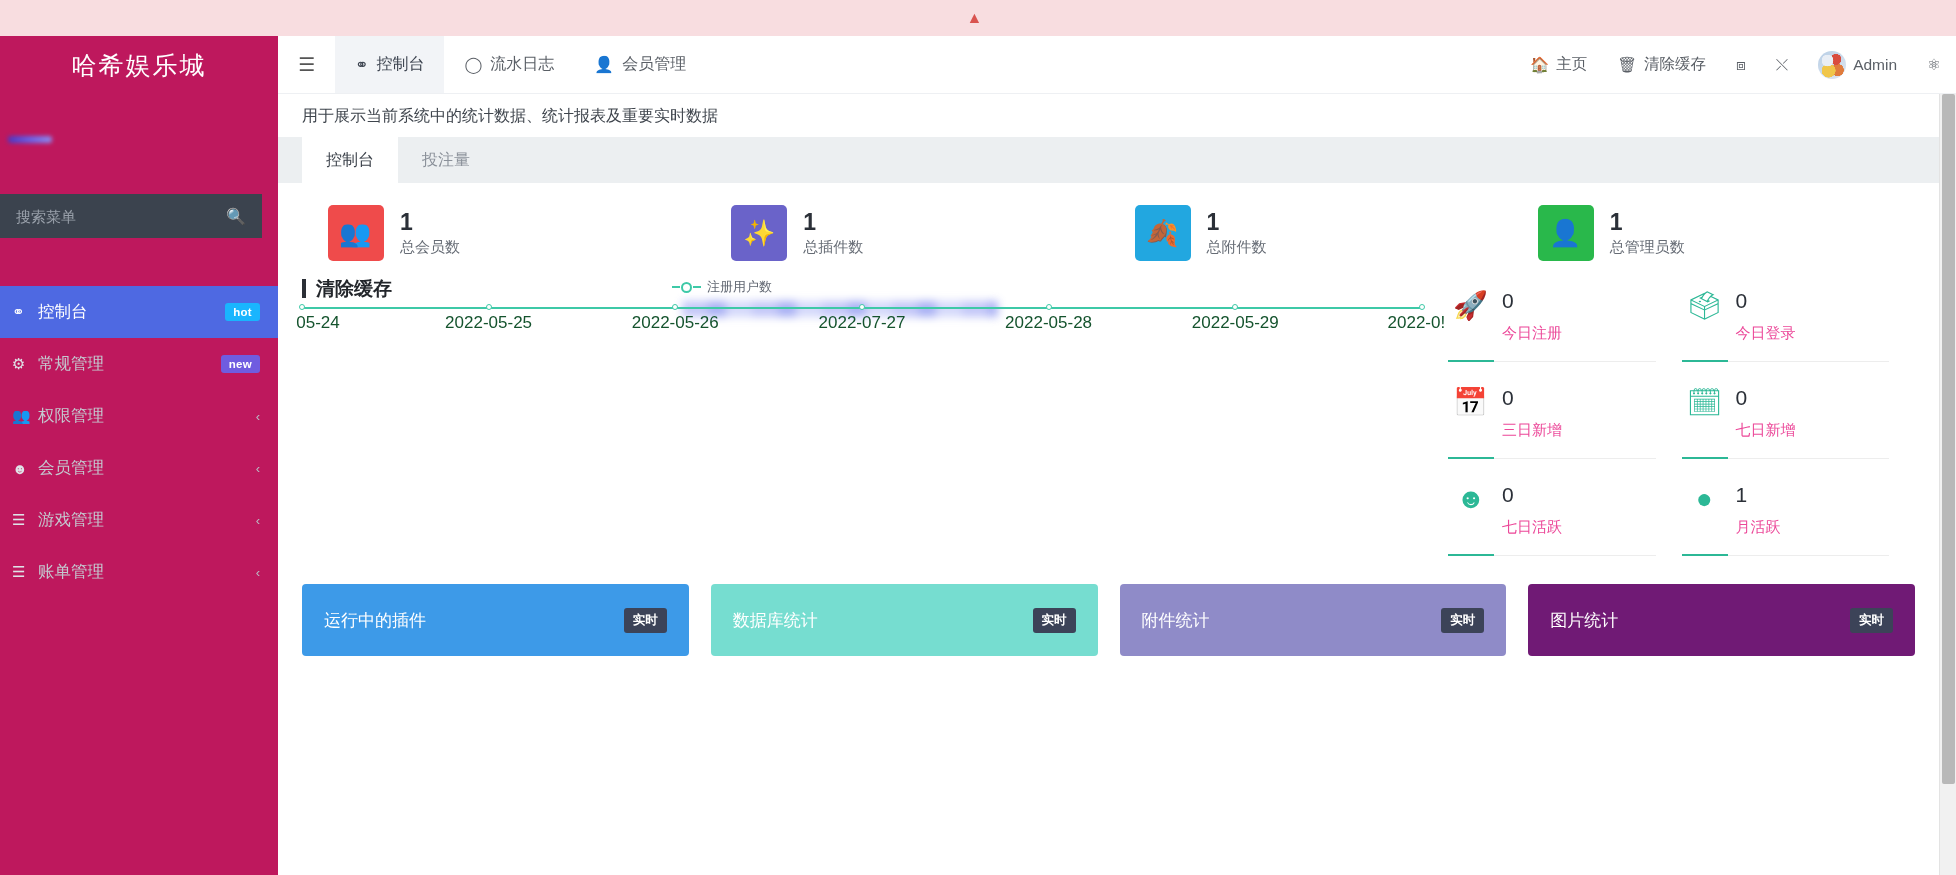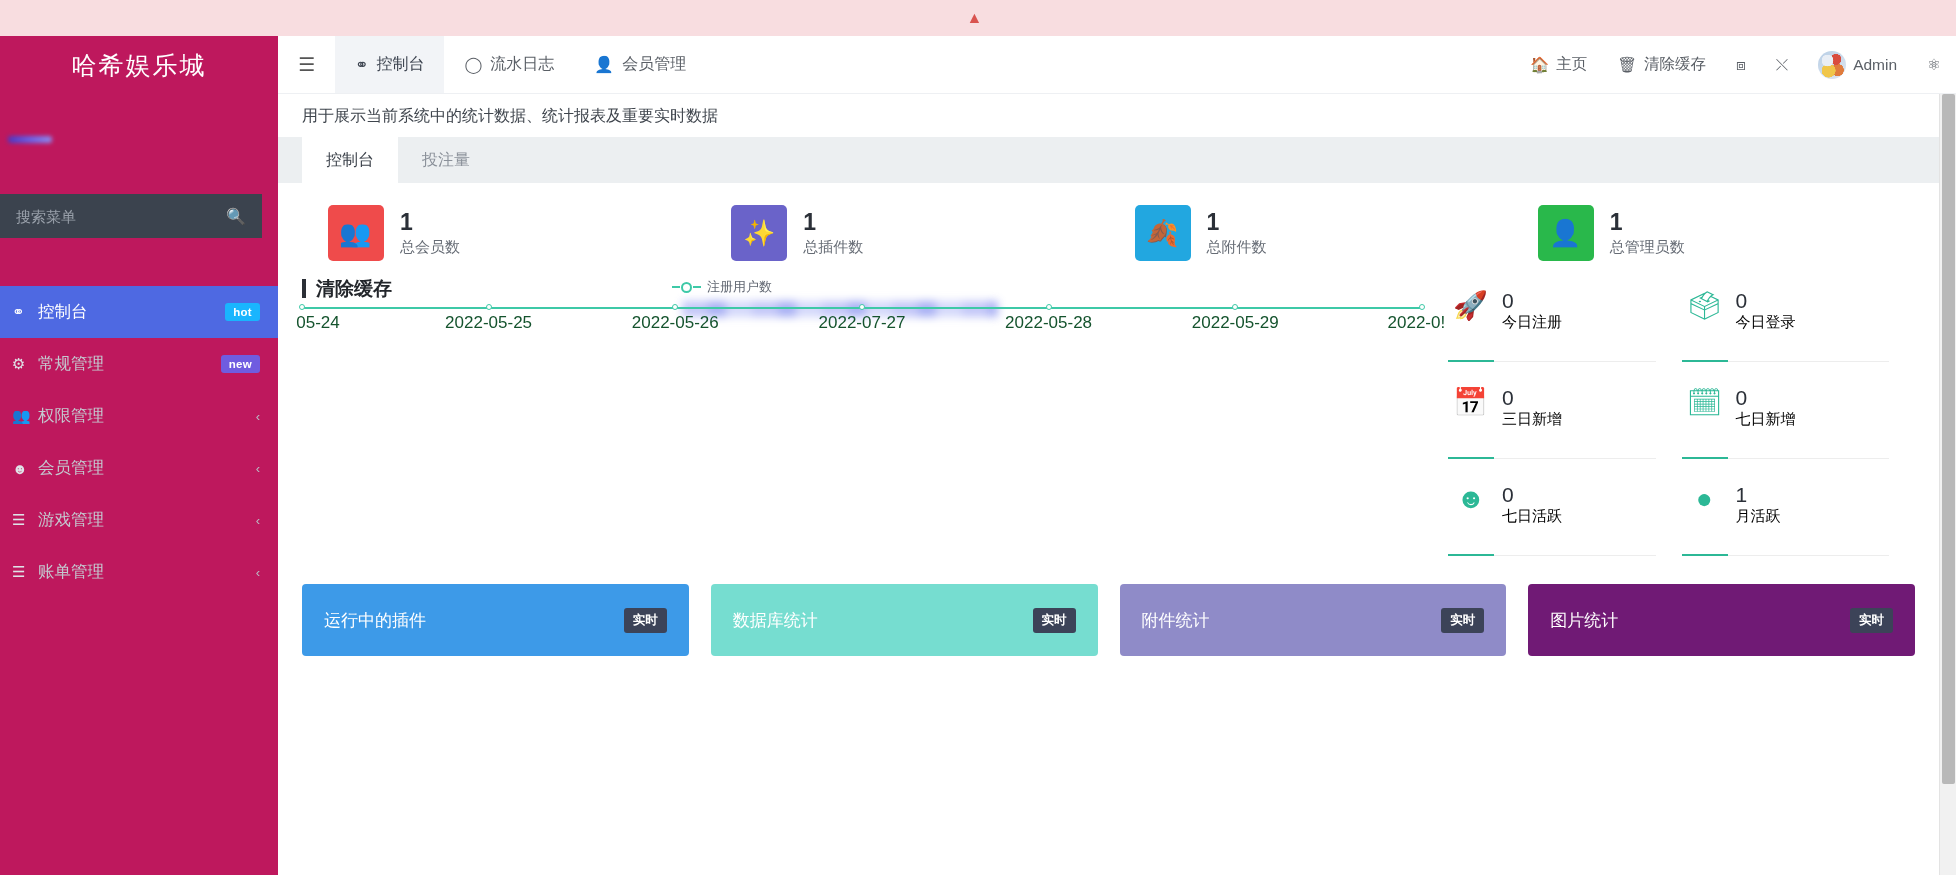--- a/index.html
+++ b/index.html
@@ -201,21 +201,21 @@
     padding-left: 26px; padding-top: 4px;
   }
   .mini {
     width: 50%; height: 97px;
     display: flex; align-items: flex-start; gap: 14px;
     padding: 14px 24px 0 6px;
     position: relative;
   }
   .mini-ico { font-size: 28px; color: #2cb896; width: 34px; min-width: 34px; display:flex; justify-content:center;}
   .mini-num { font-size: 21px; color: #2b3038; line-height: 1.1; }
-  .mini-lbl { font-size: 15px; color: #000000; margin-top: 1px; }
+  .mini-lbl { font-size: 15px; color: #ec4899; margin-top: 12px; }
   .mini::after {
     content: ""; position: absolute; left: 0; bottom: 10px;
     width: calc(100% - 26px); height: 1px; background: #ededed;
   }
   .mini::before {
     content: ""; position: absolute; left: 0; bottom: 10px;
     width: 46px; height: 2px; background: #2cb896; z-index: 2;
   }
 
   

